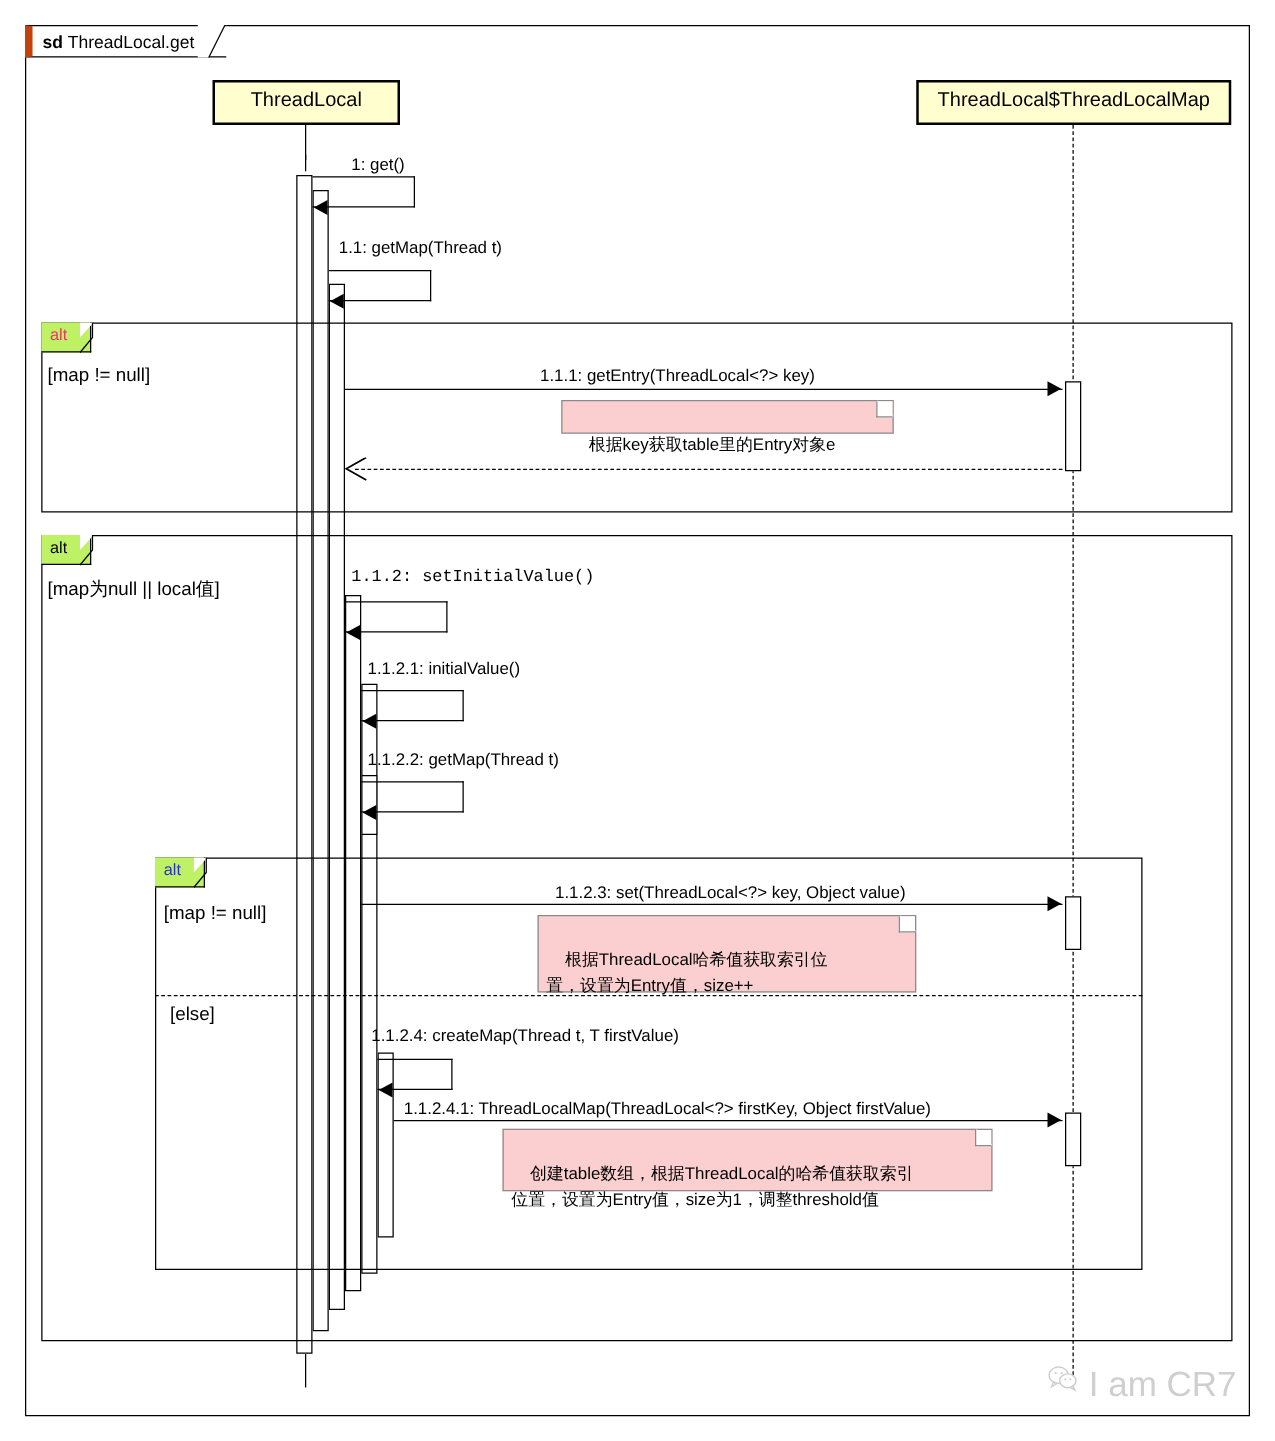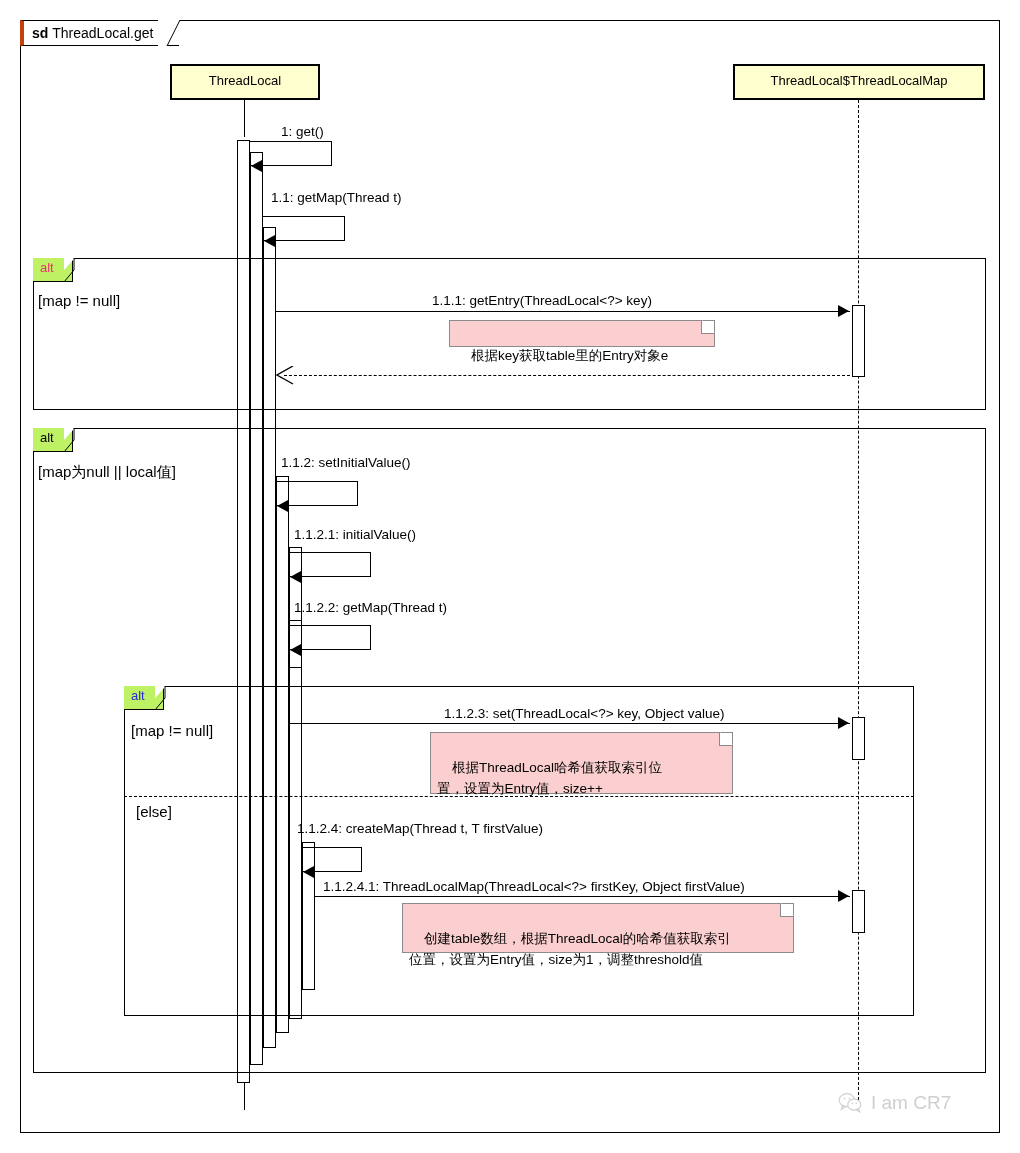--- a/index.html
+++ b/index.html
@@ -24,40 +24,40 @@
     left:20px; top:20px;
     width:980px; height:1113px;
     border:1px solid #000;
     box-sizing:border-box;
   }
   .frame-label {
     position:absolute;
     left:20px; top:20px;
     height:26px;
     box-sizing:border-box;
-    border-left:4px solid #c2410c;
+    border-left:6px solid #c2410c;
     border-top:1px solid #000;
     border-bottom:1px solid #000;
     background:#fff;
     padding:3px 26px 3px 8px;
     font-size:14px;
     color:#000;
     white-space:nowrap;
     line-height:18px;
   }
   .frame-label .kw { font-weight:bold; }
 
   
   .lifeline-head {
     position:absolute;
     box-sizing:border-box;
     background:#fefece;
     border:2px solid #000;
     text-align:center;
-    font-size:13px;
+    font-size:16px;
     color:#000;
     line-height:30px;
     white-space:nowrap;
   }
   .lifeline-dash {
     position:absolute;
     width:0;
     border-left:1px dashed #000;
   }
   .lifeline-solid {
@@ -166,24 +166,24 @@
     right:-1px; top:-1px;
     width:0;height:0;
     border-left:13px solid #fbcfcf;
     border-top:13px solid transparent;
   }
 
   
   .watermark {
     position:absolute;
     display:flex;
-    align-items:flex-end;
+    align-items:flex-start;
     gap:7px;
     color:#cfcfcf;
-    font-size:19px;
+    font-size:28px;
     user-select:none;
   }
   .wm-icon { width:26px; height:22px; }
 </style>
 </head>
 <body>
 
 <div id="canvas">
 
   <div class="frame"></div>
@@ -257,21 +257,21 @@
   <div class="fragment" style="left:33px; top:428px; width:953px; height:645px;"></div>
   <div class="fragment-tab" style="left:33px; top:428px; width:40px; height:24px; color:#000000;">
     <span>alt</span>
   </div>
   <svg class="abs" style="left:64px; top:428px; width:16px; height:25px;">
     <polygon points="0,0 10,0 10,1 0,12 0,0" fill="#ffffff"></polygon>
     <polyline points="10,0 10,12 0,24" stroke="#000" stroke-width="1" fill="none"></polyline>
   </svg>
   <div class="guard" style="left:38px; top:464px;">[map为null || local值]</div>
 
-  <div class="msg-label" style="left:281px; top:455px;">1.1.2: setInitialValue()</div>
+  <div class="msg-label" style="left:281px; top:455px;font-family:Liberation Mono, monospace;">1.1.2: setInitialValue()</div>
   <div class="selfcall" style="left:276px; top:481px; width:82px; height:25px;"></div>
   <div class="arrow-head-left" style="left:277px; top:500px;"></div>
 
   <div class="msg-label" style="left:294px; top:527px;">1.1.2.1: initialValue()</div>
   <div class="selfcall" style="left:289px; top:552px; width:82px; height:25px;"></div>
   <div class="arrow-head-left" style="left:290px; top:571px;"></div>
 
 
   <div class="msg-label" style="left:294px; top:600px;">1.1.2.2: getMap(Thread t)</div>
   <div class="selfcall" style="left:289px; top:625px; width:82px; height:25px;"></div>

